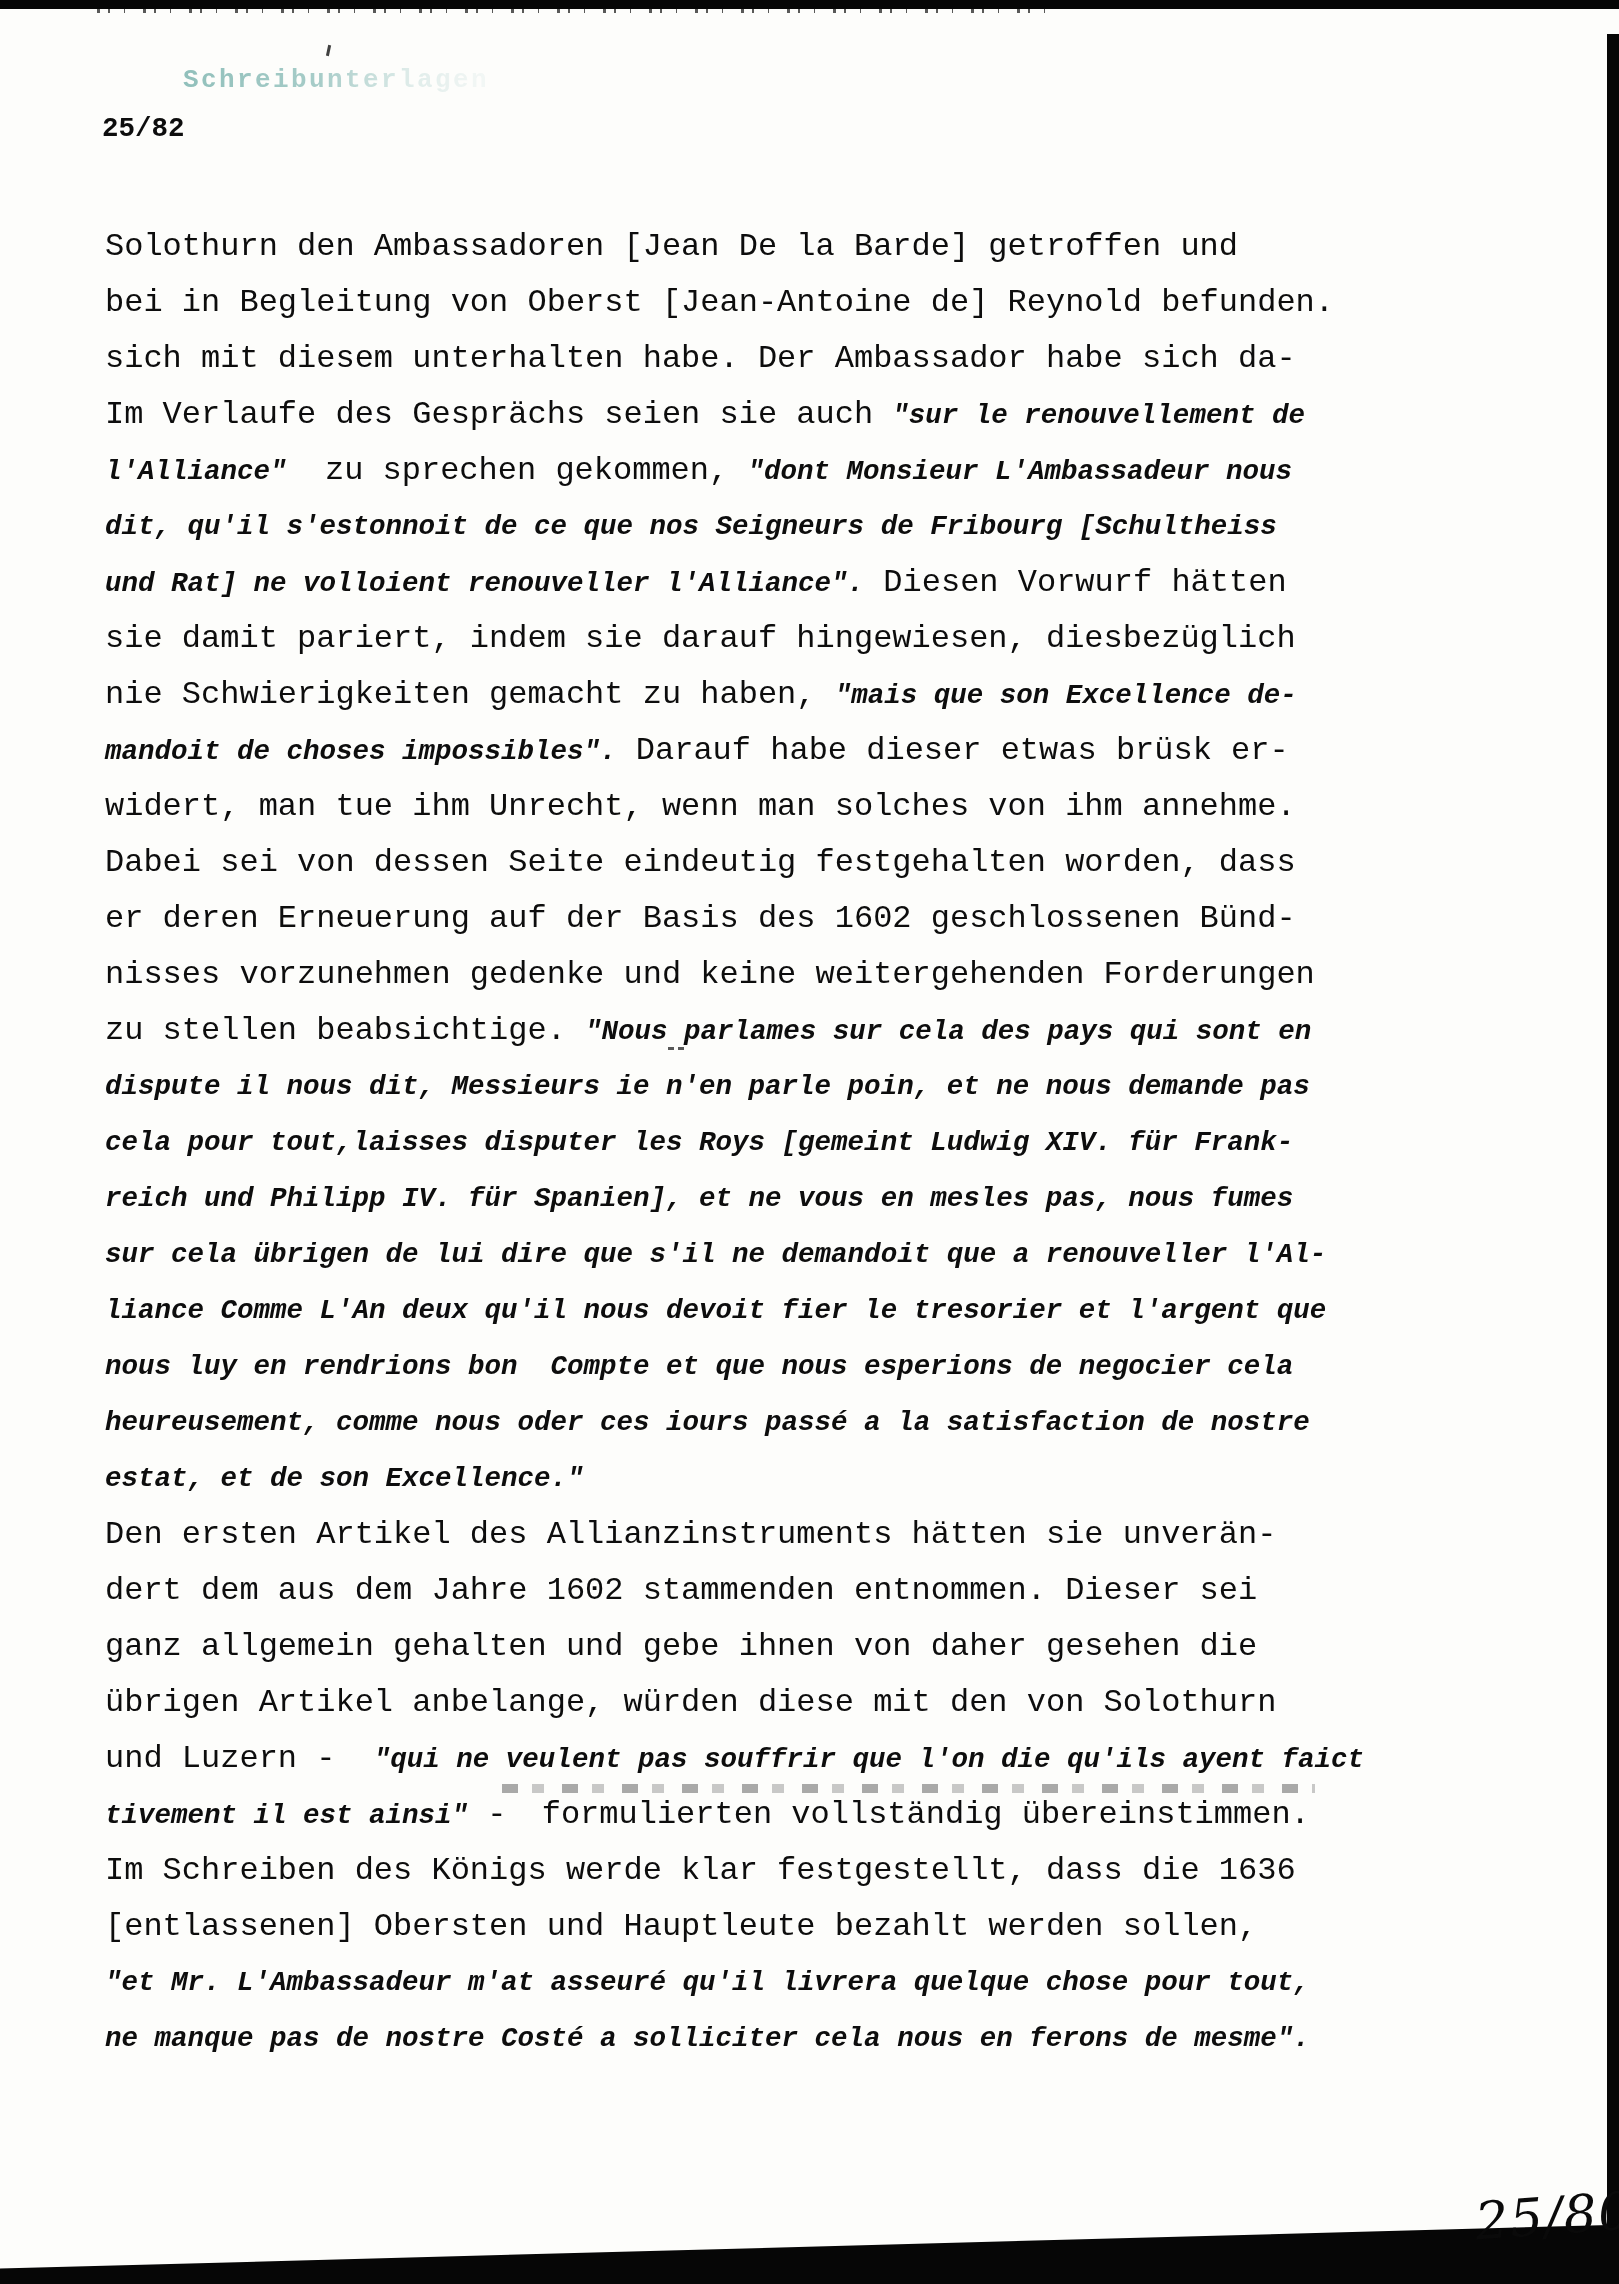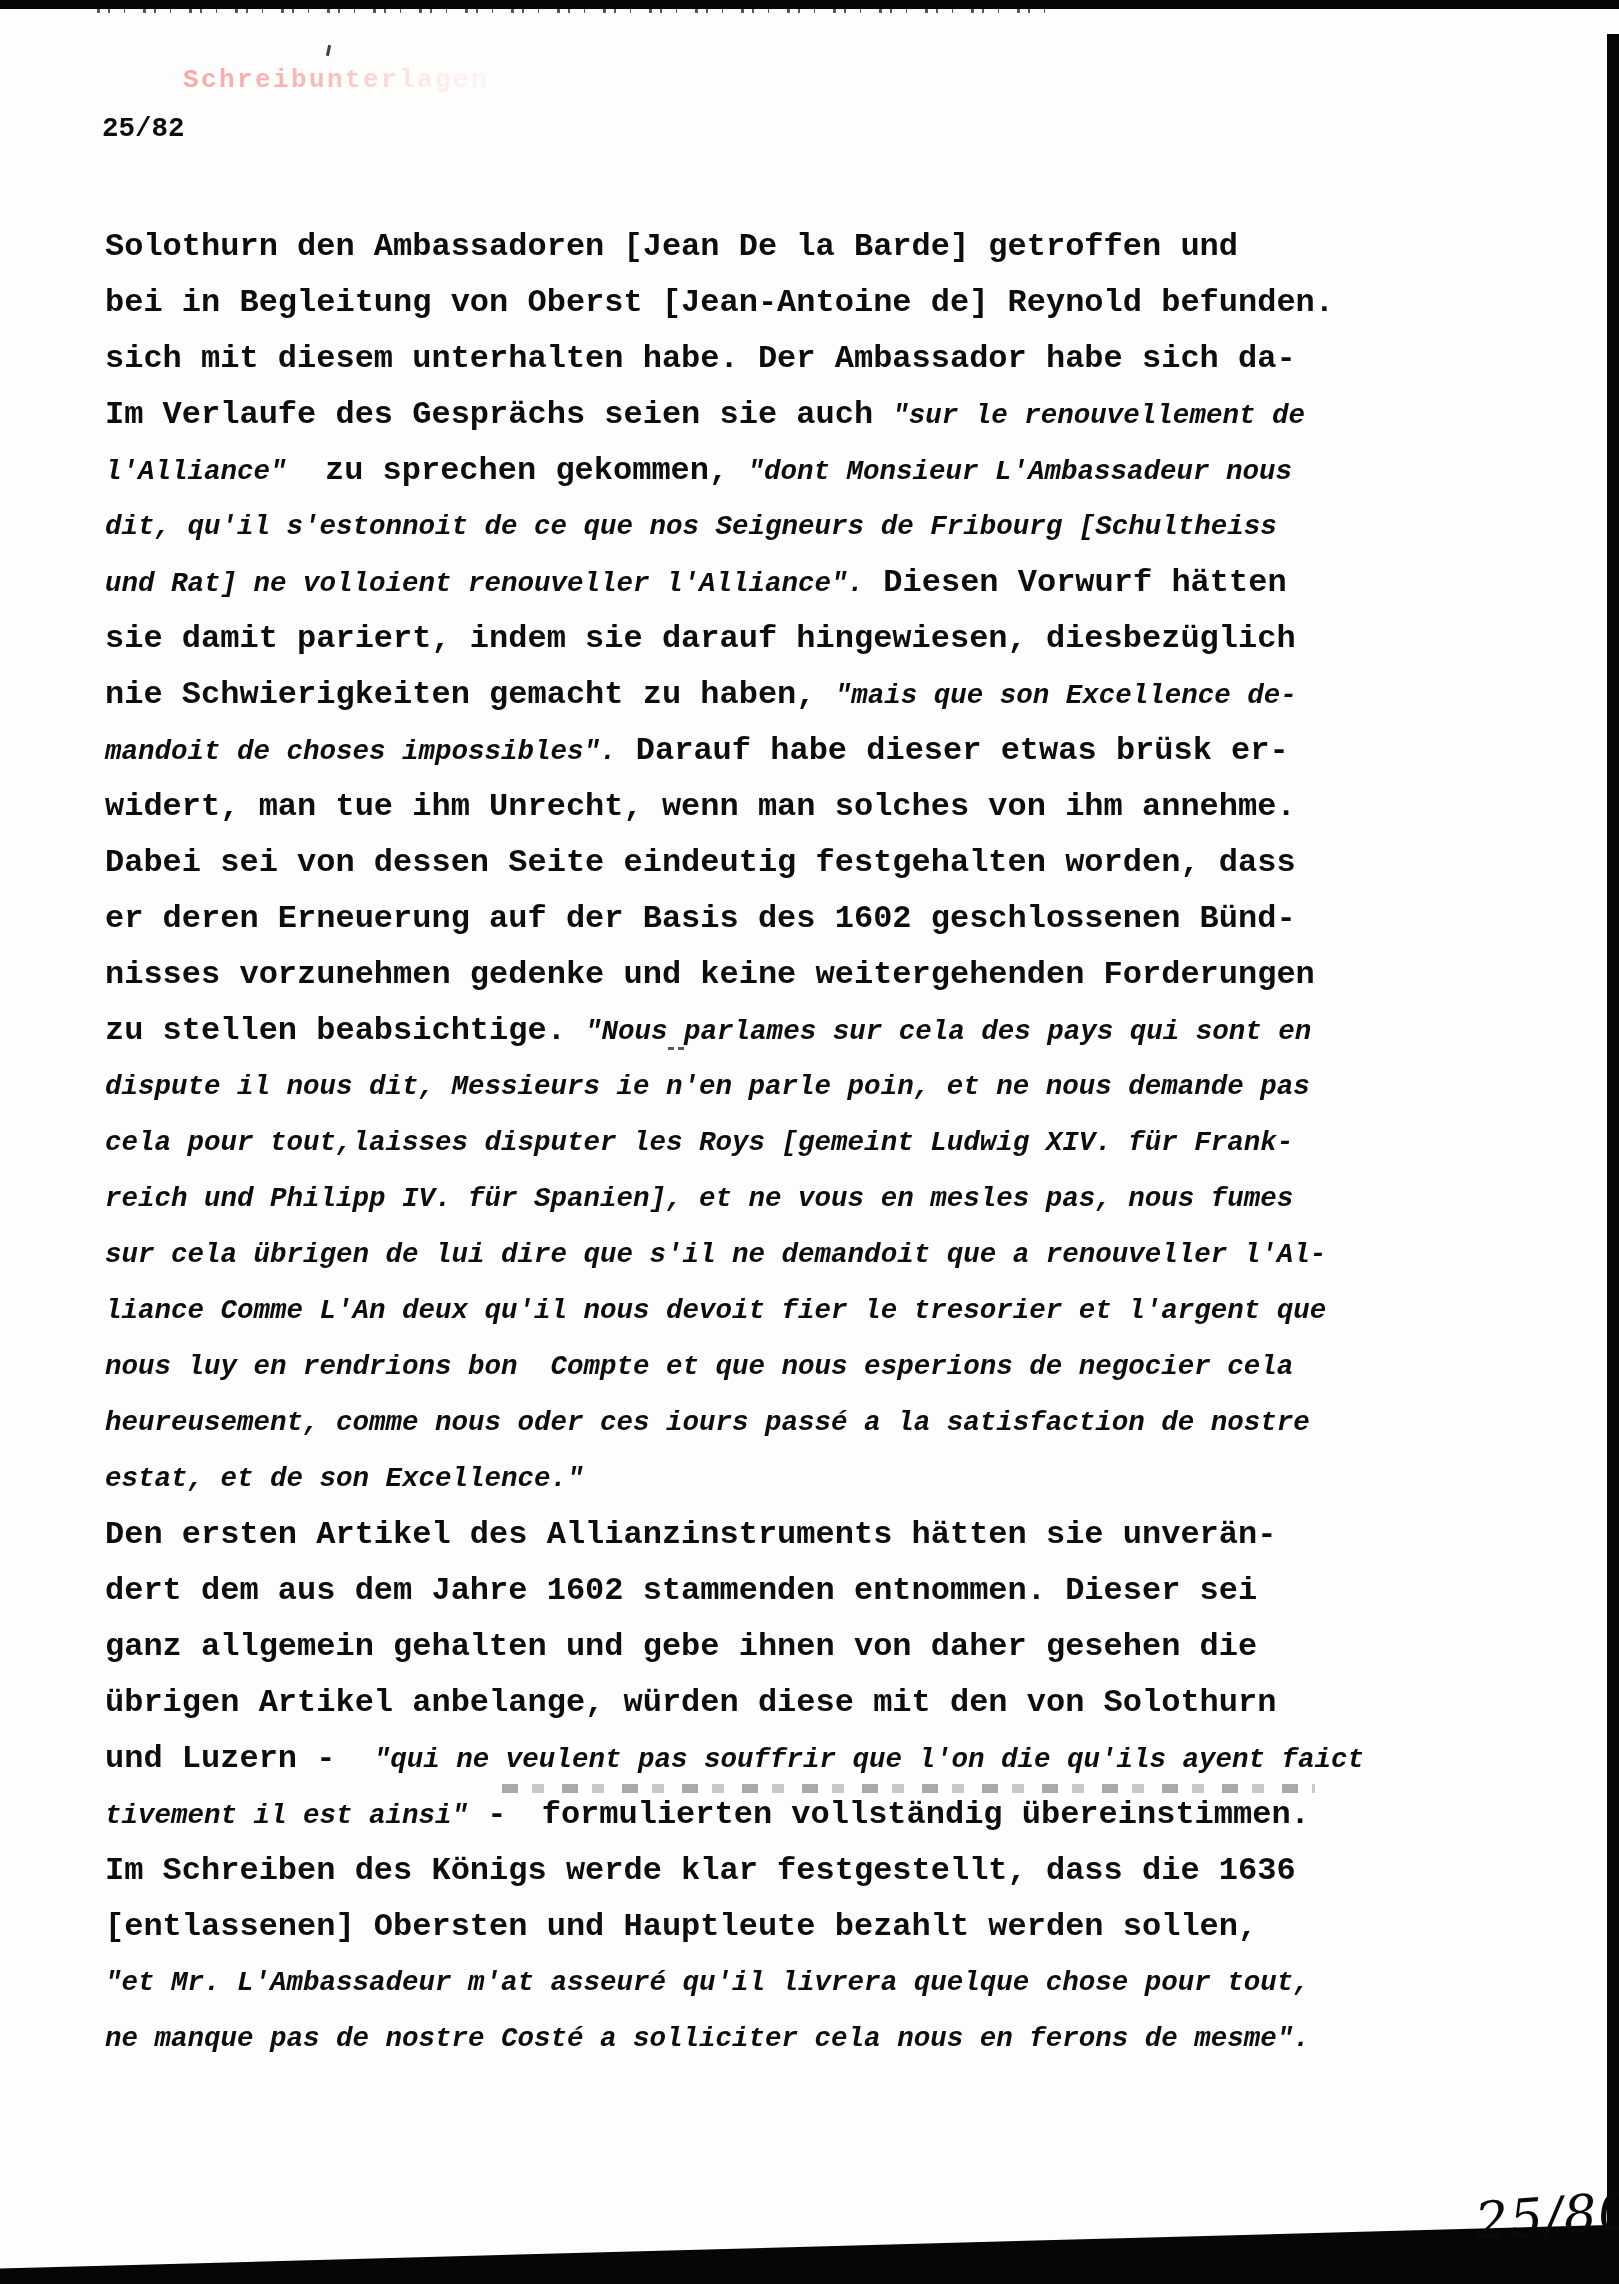--- a/index.html
+++ b/index.html
@@ -16,34 +16,34 @@
   }
   .stray-mark{position:absolute;top:45px;left:327px;width:3.2px;height:11.3px;background:#111;transform:rotate(12deg);opacity:.8;z-index:4;}
   .right-bar{position:absolute;top:34px;right:0;width:12px;height:2250px;background:#060606;z-index:4;}
   .bottom-bar{
     position:absolute;top:2269px;left:-16px;width:1733px;height:105px;background:#060606;
     transform:rotate(-1.55deg);transform-origin:left top;z-index:4;
   }
   
   .faint-header{
     position:absolute;top:65px;left:183px;z-index:2;
-    font-size:26px;font-weight:700;letter-spacing:2.4px;color:#ef4444;opacity:.48;
+    font-size:26px;font-weight:700;letter-spacing:2.4px;color:#0f766e;opacity:.48;
     filter:blur(0.6px);
     -webkit-mask-image:linear-gradient(90deg,rgba(0,0,0,.95) 0%,rgba(0,0,0,.75) 45%,rgba(0,0,0,.25) 75%,rgba(0,0,0,.08) 100%);
     mask-image:linear-gradient(90deg,rgba(0,0,0,.95) 0%,rgba(0,0,0,.75) 45%,rgba(0,0,0,.25) 75%,rgba(0,0,0,.08) 100%);
     white-space:pre;
   }
   .page-number{
     position:absolute;top:115px;left:102px;z-index:2;
     font-size:27.5px;font-weight:700;line-height:1;
   }
   
   .text-block{position:absolute;top:219px;left:105px;width:1490px;z-index:2;}
   .line{white-space:pre;height:56px;line-height:56px;}
-  .ro{font-size:32px;font-weight:700;}
+  .ro{font-size:32px;font-weight:400;}
   .it{font-size:27.5px;font-weight:700;font-style:italic;}
   .udot{border-bottom:3.2px dashed rgba(0,0,0,.65);}
   .erased{position:relative;margin-left:16px;}
   .erased::before{
     content:"";position:absolute;left:-40px;right:-4.9px;top:-12px;height:9px;
     background:repeating-linear-gradient(90deg,rgba(0,0,0,.55) 0 16px,transparent 16px 30px,rgba(0,0,0,.35) 30px 42px,transparent 42px 60px);
     opacity:.6;filter:blur(0.5px);
   }
   
   .handwritten-note{

